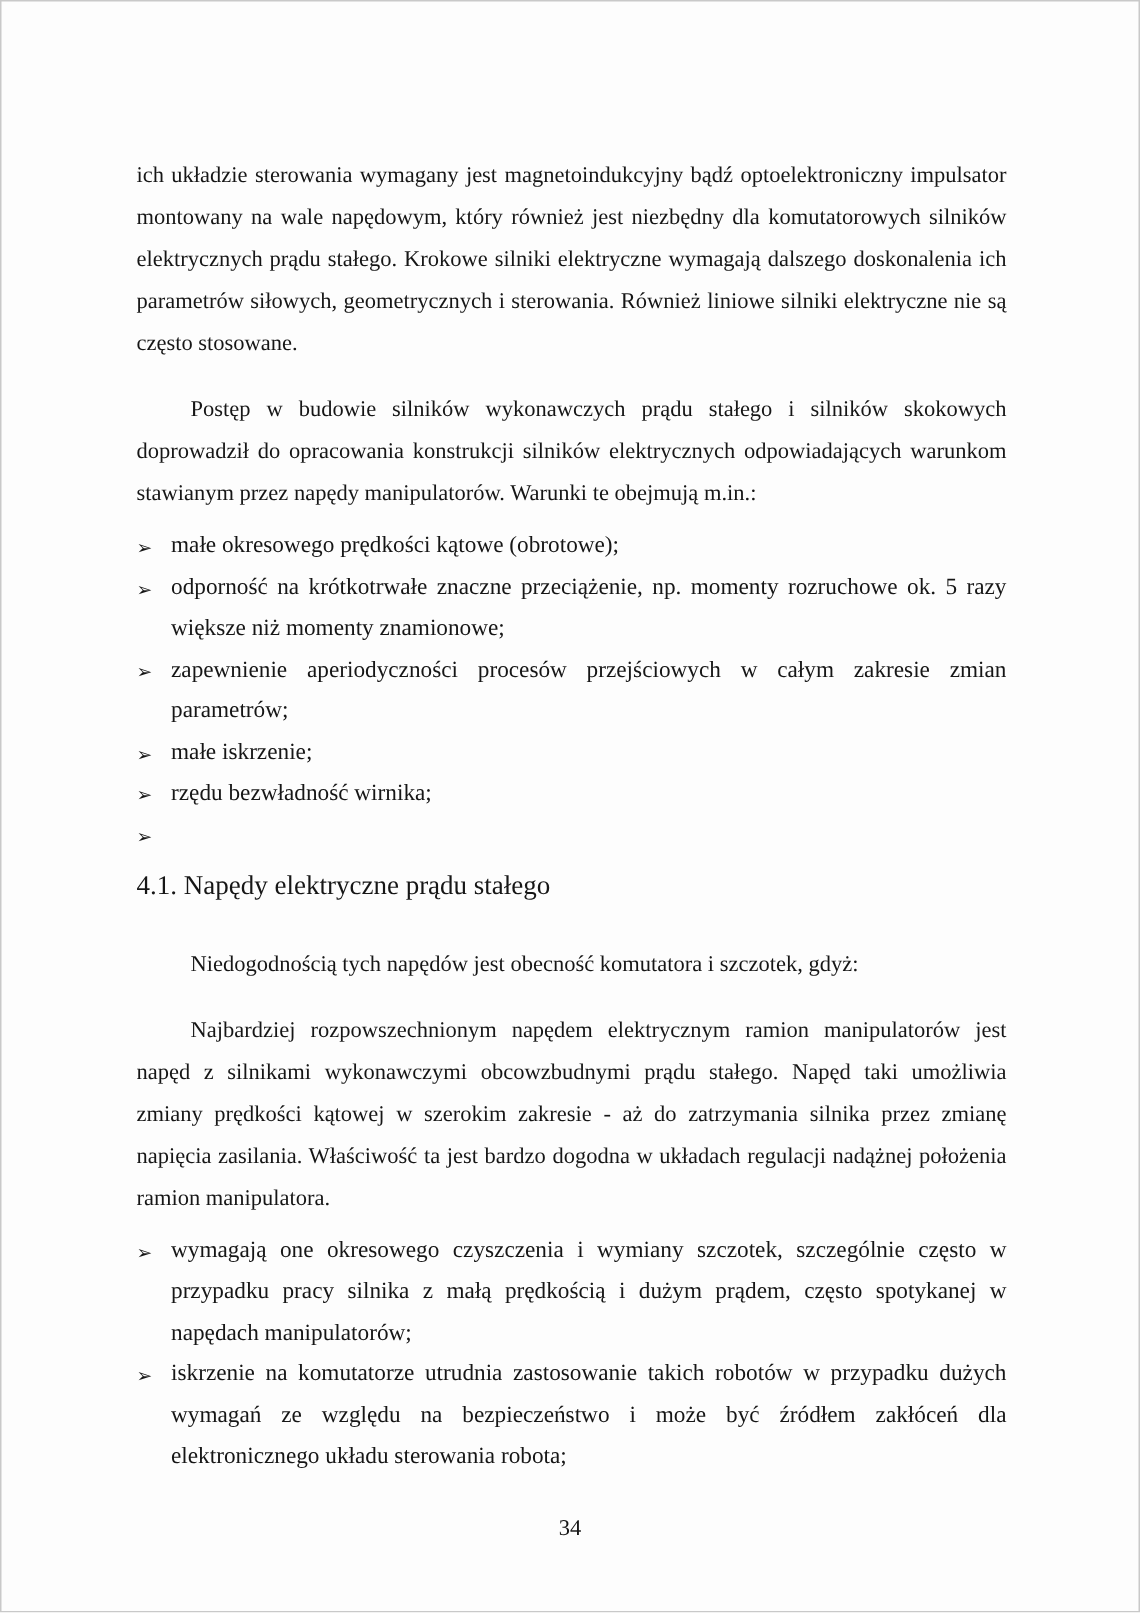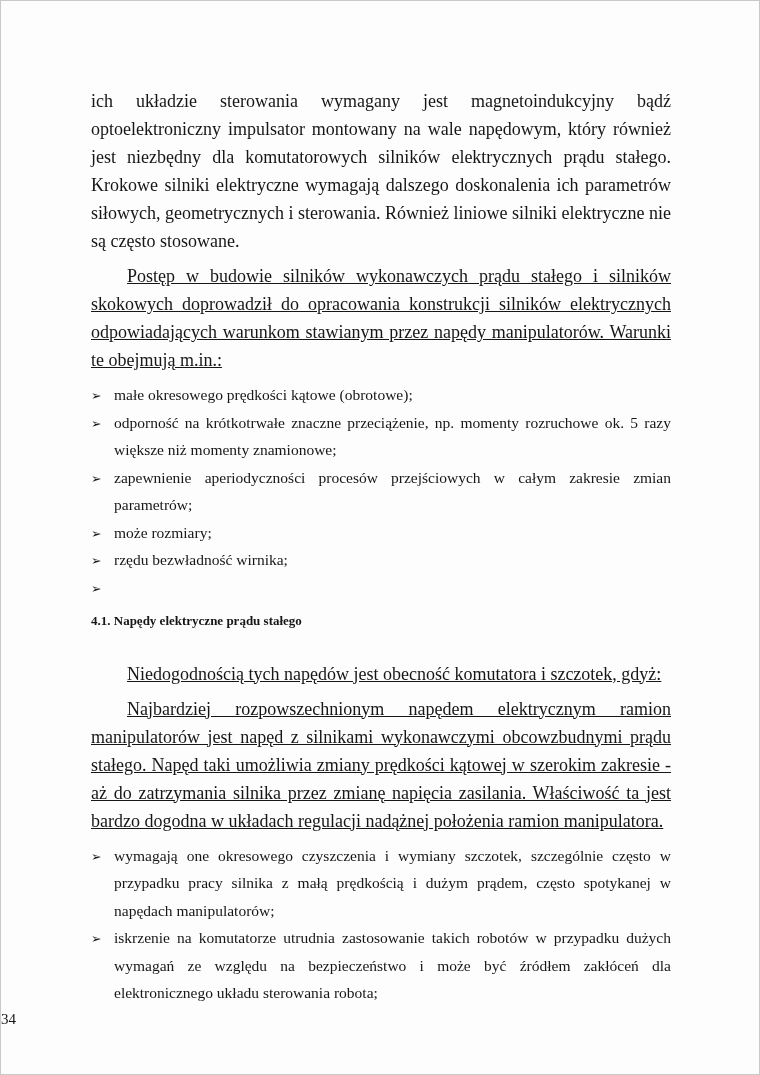--- a/index.html
+++ b/index.html
@@ -18,28 +18,27 @@
     color: #161616;
     overflow: hidden;
   }
   .content {
     position: absolute;
     top: 86px;
     left: 90px;
     width: 580px;
   }
   .para {
-    font-size: 18px;
+    font-size: 15px;
     line-height: 28px;
     text-align: justify;
-    margin: 0 0 7px 0;
+    margin: 16px 0 7px 0;
   }
   .para.indent {
     text-indent: 36px;
-    text-decoration: underline;
   }
   .bullet-list {
     list-style: none;
     margin: 0 0 7px 0;
     padding: 0;
   }
   .bullet-item {
     position: relative;
     padding-left: 23px;
     font-size: 15.5px;
@@ -48,30 +47,31 @@
   }
   .bullet-glyph {
     position: absolute;
     left: 0;
     top: 1px;
     font-family: "DejaVu Sans", sans-serif;
     font-size: 12.5px;
     line-height: 27.5px;
   }
   .section-heading {
-    font-size: 13px;
-    font-weight: bold;
+    font-size: 18px;
+    font-weight: normal;
     line-height: 28px;
     margin: 33px 0 25px 0;
   }
   .page-number {
     position: absolute;
     left: 0;
     bottom: 46px;
     width: 100%;
+    text-align: center;
     font-size: 15px;
   }
 </style>
 </head>
 <body>
 
 <div class="page">
   <div class="content">
 
     <p class="para">ich układzie sterowania wymagany jest magnetoindukcyjny bądź optoelektroniczny impulsator montowany na wale napędowym, który również jest niezbędny dla komutatorowych silników elektrycznych prądu stałego. Krokowe silniki elektryczne wymagają dalszego doskonalenia ich parametrów siłowych, geometrycznych i sterowania. Również liniowe silniki elektryczne nie są często stosowane.</p>
@@ -86,21 +86,21 @@
       <li class="bullet-item">
         <span class="bullet-glyph">➢</span>
         <span>odporność na krótkotrwałe znaczne przeciążenie, np. momenty rozruchowe ok. 5 razy większe niż momenty znamionowe;</span>
       </li>
       <li class="bullet-item">
         <span class="bullet-glyph">➢</span>
         <span>zapewnienie aperiodyczności procesów przejściowych w całym zakresie zmian parametrów;</span>
       </li>
       <li class="bullet-item">
         <span class="bullet-glyph">➢</span>
-        <span>może rozmiary;</span>
+        <span>małe iskrzenie;</span>
       </li>
       <li class="bullet-item">
         <span class="bullet-glyph">➢</span>
         <span>rzędu bezwładność wirnika;</span>
       </li>
       <li class="bullet-item">
         <span class="bullet-glyph">➢</span>
       </li>
     </ul>
 

